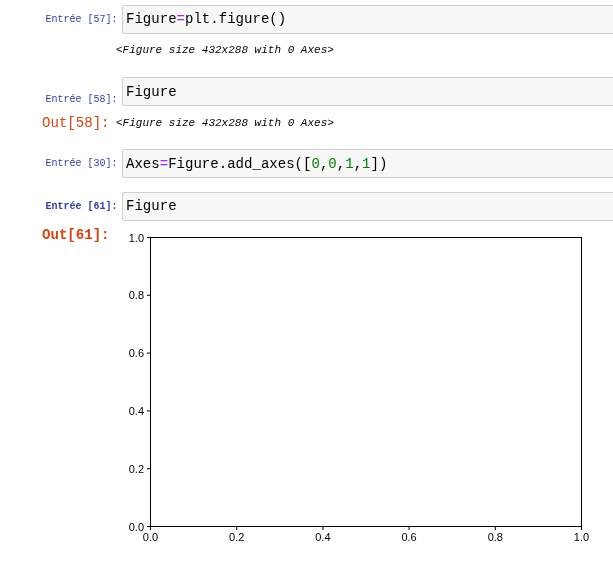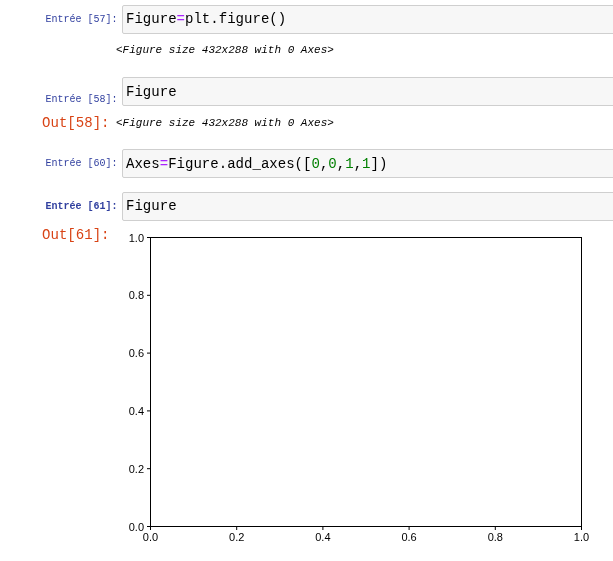--- a/index.html
+++ b/index.html
@@ -34,26 +34,26 @@
 <body>
 <div class="prompt" style="top:4.5px;">Entrée [57]:</div>
 <div class="inp" style="top:4.5px;">Figure<span class="op">=</span>plt.figure()</div>
 <div class="outtext" style="top:43.5px;">&lt;Figure size 432x288 with 0 Axes&gt;</div>
 
 <div class="prompt" style="top:85px;">Entrée [58]:</div>
 <div class="inp" style="top:77px;">Figure</div>
 <div class="outprompt" style="top:116.5px;">Out[58]:</div>
 <div class="outtext" style="top:116.5px;">&lt;Figure size 432x288 with 0 Axes&gt;</div>
 
-<div class="prompt" style="top:149px;">Entrée [60]:</div>
+<div class="prompt" style="top:149px;">Entrée [30]:</div>
 <div class="inp" style="top:149px;">Axes<span class="op">=</span>Figure.add_axes([<span class="num">0</span>,<span class="num">0</span>,<span class="num">1</span>,<span class="num">1</span>])</div>
 
 <div class="prompt" style="top:191.5px;font-weight:bold;">Entrée [61]:</div>
 <div class="inp" style="top:191.5px;">Figure</div>
-<div class="outprompt" style="top:229px;">Out[61]:</div>
+<div class="outprompt" style="top:229px;font-weight:bold;">Out[61]:</div>
 
 <svg width="613" height="561" viewBox="0 0 613 561">
   <g stroke="#000000" stroke-width="1" fill="none">
     <rect x="150.5" y="237.5" width="431" height="289"></rect>
     <line x1="150.5" y1="526.5" x2="150.5" y2="530"></line>
     <line x1="236.7" y1="526.5" x2="236.7" y2="530"></line>
     <line x1="322.9" y1="526.5" x2="322.9" y2="530"></line>
     <line x1="409.1" y1="526.5" x2="409.1" y2="530"></line>
     <line x1="495.3" y1="526.5" x2="495.3" y2="530"></line>
     <line x1="581.5" y1="526.5" x2="581.5" y2="530"></line>

